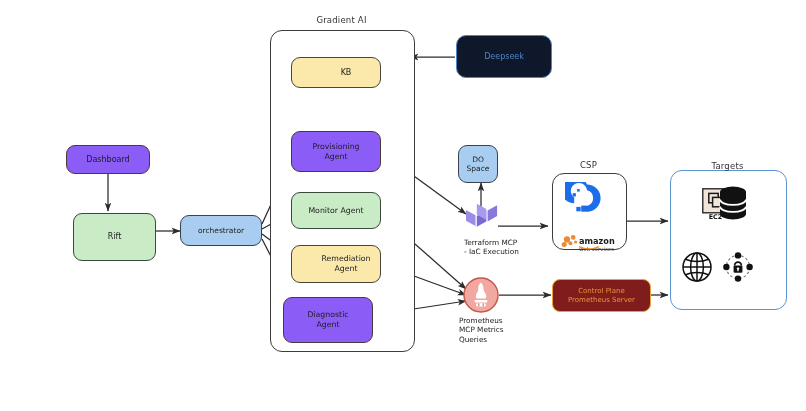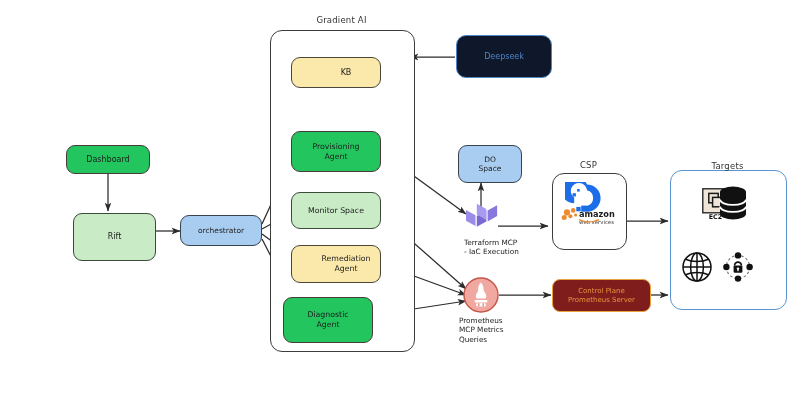--- a/index.html
+++ b/index.html
@@ -17,21 +17,21 @@
     text-align:center;border-radius:9px;
     font-family:"DejaVu Sans", sans-serif;
     line-height:1.25;white-space:pre-line;
   }
   .lbl{
     position:absolute;font-family:"DejaVu Sans", sans-serif;
     color:#222;white-space:pre-line;line-height:1.3;
   }
 
   
-  .pink   {background:#22c55e;border:1.3px solid #4a3a3c;color:#1d1d1d;}
+  .pink   {background:#8b5cf6;border:1.3px solid #4a3a3c;color:#1d1d1d;}
   .green  {background:#c9ecc6;border:1.3px solid #3b4a3a;color:#1d1d1d;}
   .yellow {background:#fae9ab;border:1.3px solid #4a463a;color:#1d1d1d;padding-left:20px;}
   .blue   {background:#a8cdf0;border:1.3px solid #3a4250;color:#1d1d1d;}
   .plainblue{background:#0f172a;border:1.6px solid #4e85c4;color:#4e85c4;}
   .orange {background:#7f1d1d;border:1.4px solid #e8a33d;color:#e8923d;}
   .grp    {background:#ffffff;border:1.4px solid #3c3c3c;border-radius:12px;}
   .grpblue{background:#ffffff;border:1.6px solid #5a93d0;border-radius:12px;}
 
   .grp-title{
     position:absolute;font-size:8.5px;color:#333;letter-spacing:.2px;
@@ -101,31 +101,31 @@
 
   <div class="node green" style="left:73px;top:213px;width:83px;height:48px;font-size:8px;">Rift</div>
 
   <div class="node blue" style="left:180px;top:215px;width:82px;height:31px;font-size:7.5px;">orchestrator</div>
 
   <div class="node yellow" style="left:291px;top:57px;width:90px;height:31px;font-size:8px;">KB</div>
 
   <div class="node pink" style="left:291px;top:131px;width:90px;height:41px;font-size:7.8px;">Provisioning
 Agent</div>
 
-  <div class="node green" style="left:291px;top:192px;width:90px;height:37px;font-size:7.8px;">Monitor Space</div>
+  <div class="node green" style="left:291px;top:192px;width:90px;height:37px;font-size:7.8px;">Monitor Agent</div>
 
   <div class="node yellow" style="left:291px;top:245px;width:90px;height:38px;font-size:7.8px;">Remediation
 Agent</div>
 
   <div class="node pink" style="left:283px;top:297px;width:90px;height:46px;font-size:7.8px;">Diagnostic
 Agent</div>
 
   <div class="node plainblue" style="left:456px;top:35px;width:96px;height:43px;font-size:8px;border-radius:10px;">Deepseek</div>
 
-  <div class="node blue" style="left:458px;top:145px;width:64px;height:38px;font-size:7.5px;">DO
+  <div class="node blue" style="left:458px;top:145px;width:40px;height:38px;font-size:7.5px;">DO
 Space</div>
 
   <div class="node orange" style="left:552px;top:279px;width:99px;height:33px;font-size:7px;border-radius:8px;">Control Plane
 Prometheus Server</div>
 
   <div class="icon-wrap" style="left:464px;top:203px;width:34px;height:30px;">
     <svg viewBox="0 0 34 30" width="34" height="30">
       <g fill="#8c7ae0">
         <polygon points="2,7 11.5,12.3 11.5,23.1 2,17.8" fill="#9b8ce8"></polygon>
         <polygon points="12.8,12.9 22.3,7.6 22.3,18.4 12.8,23.7" fill="#7b68d4"></polygon>
@@ -155,21 +155,21 @@
     <svg viewBox="0 0 44 33" width="44" height="33">
       <path d="M22,2.5 A13.6,13.6 0 1 0 9.2,21.2 L9.2,15.6 A8.1,8.1 0 1 1 22,8.2 L22,2.5 Z" fill="#1b6ee8"></path>
       <path d="M22,2.5 A13.6,13.6 0 0 1 22,29.7 L22,23.9 A8.1,8.1 0 0 0 22,8.2 Z" fill="#1b6ee8"></path>
       <rect x="16.2" y="23.6" width="6.1" height="6.1" fill="#1b6ee8"></rect>
       <rect x="11.3" y="24.9" width="4.4" height="4.4" fill="#1b6ee8"></rect>
       <rect x="7.6" y="11.2" width="3.3" height="3.3" fill="#1b6ee8"></rect>
       <rect x="12.1" y="7.0" width="2.6" height="2.6" fill="#1b6ee8"></rect>
     </svg>
   </div>
 
-  <div class="icon-wrap" style="left:560px;top:207px;width:56px;height:22px;align-items:center;">
+  <div class="icon-wrap" style="left:560px;top:234px;width:56px;height:22px;align-items:center;">
     <svg viewBox="0 0 56 22" width="56" height="22">
       <g fill="#ef8b2c">
         <circle cx="7" cy="5.4" r="3.1"></circle>
         <circle cx="13.2" cy="3.4" r="2.3"></circle>
         <circle cx="4.2" cy="10.6" r="2.5"></circle>
         <circle cx="10.4" cy="9.2" r="2.0"></circle>
         <circle cx="15.6" cy="8.0" r="1.6"></circle>
       </g>
       <text x="19" y="9.6" font-family="DejaVu Sans, sans-serif" font-size="8.2" font-weight="bold" fill="#1b1b1b">amazon</text>
       <text x="19" y="17.4" font-family="DejaVu Sans, sans-serif" font-size="5.4" fill="#444">web services</text>

